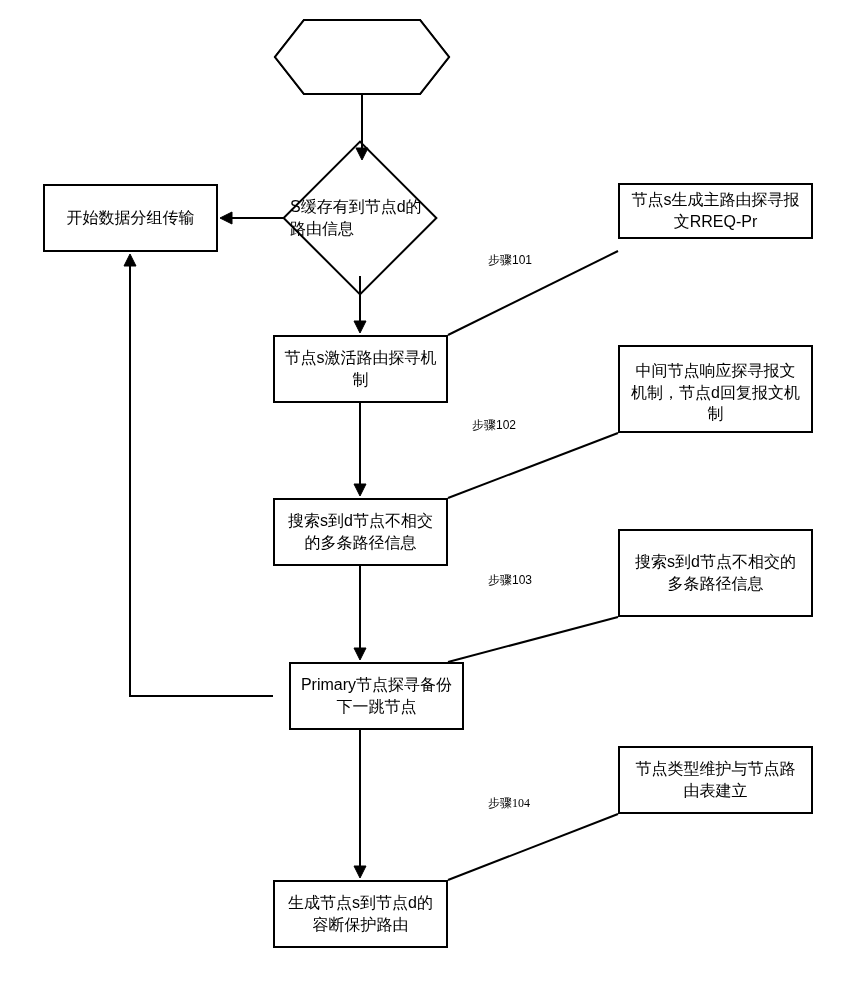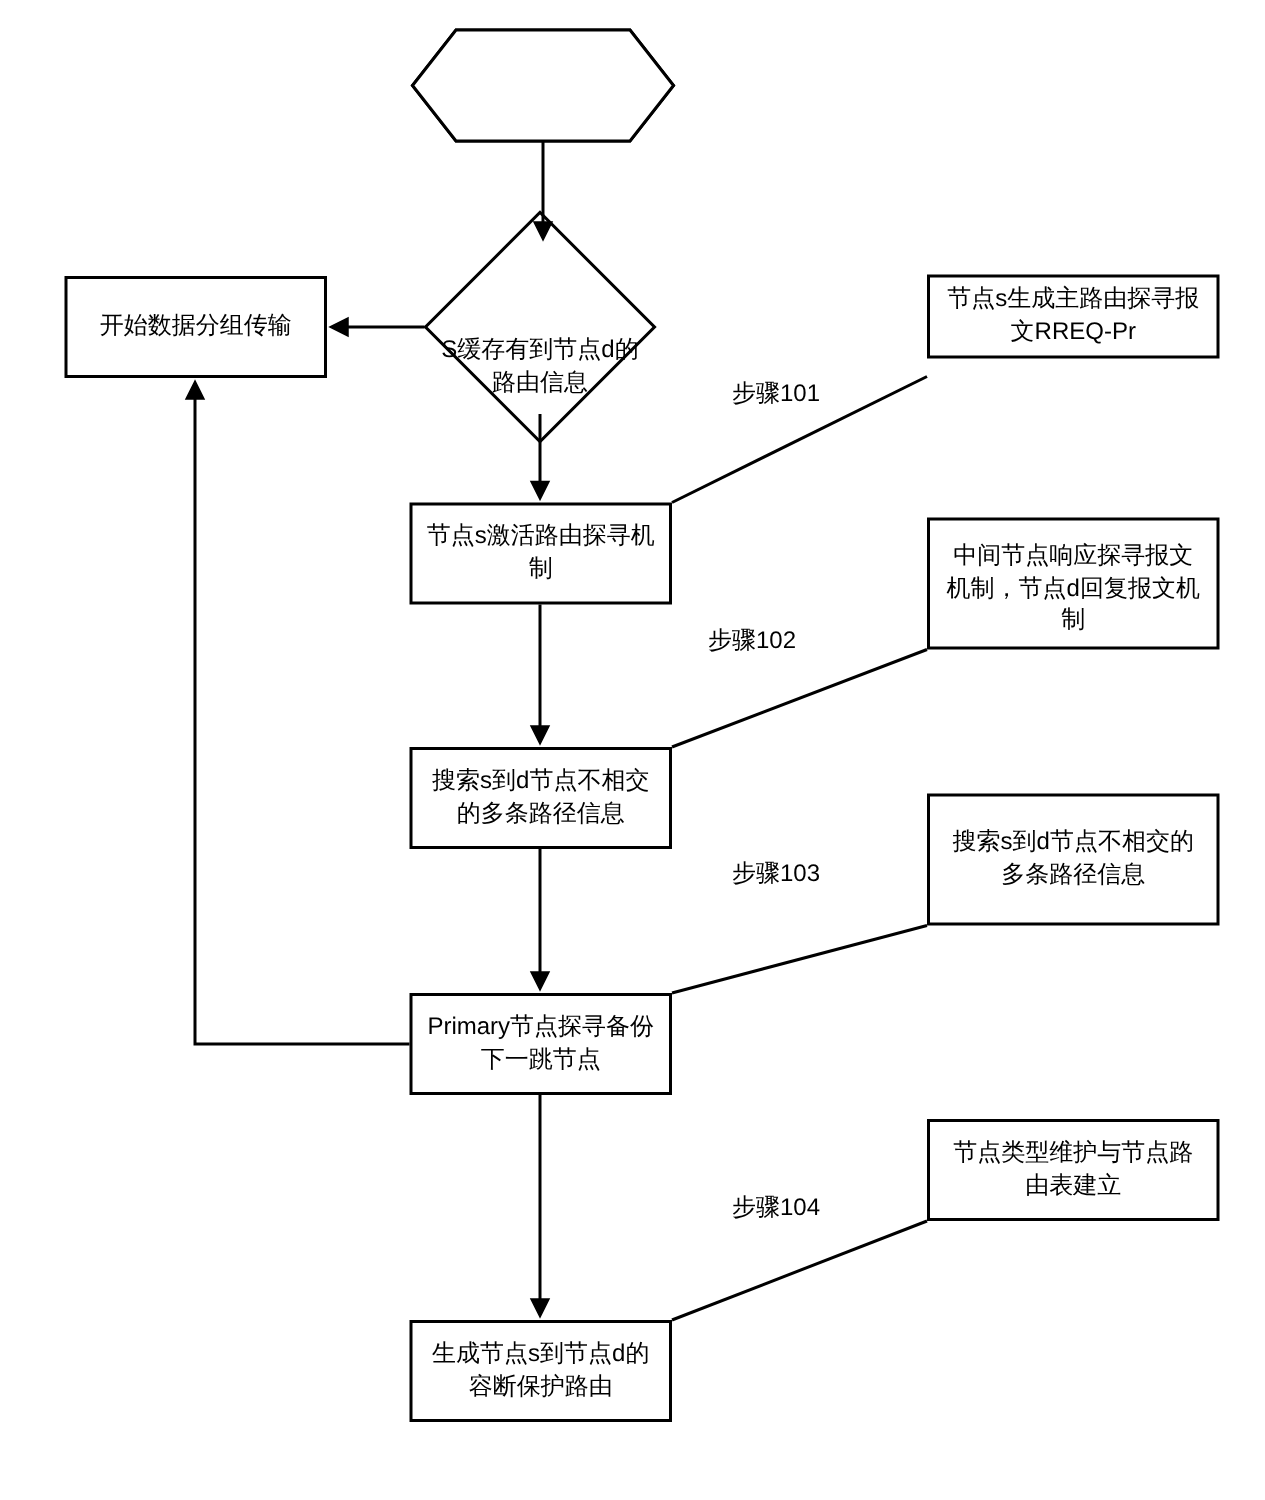--- a/index.html
+++ b/index.html
@@ -34,28 +34,27 @@
     pointer-events: none;
   }
   .diamond {
     position: absolute;
     border: 2px solid #000;
     background: #fff;
     transform: rotate(45deg);
   }
   .diamond-label {
     position: absolute;
-    text-align: center;
+    text-align: left;
     line-height: 1.35;
     pointer-events: none;
-    margin-top: 27px;
   }
   .step-label {
     position: absolute;
-    font-size: 16px;
+    font-size: 12px;
     white-space: nowrap;
   }
   svg.conn {
     position: absolute;
     top: 0; left: 0;
     width: 843px; height: 1000px;
     pointer-events: none;
   }
   svg.conn line, svg.conn polyline {
     stroke: #000;
@@ -82,21 +81,21 @@
   </div>
 
   <div class="box" style="left:273px; top:335px; width:175px; height:68px;">
     <span>节点s激活路由探寻机制</span>
   </div>
 
   <div class="box" style="left:273px; top:498px; width:175px; height:68px;justify-content:flex-end;">
     <span>搜索s到d节点不相交的多条路径信息</span>
   </div>
 
-  <div class="box" style="left:273px; top:662px; width:175px; height:68px;">
+  <div class="box" style="left:289px; top:662px; width:175px; height:68px;">
     <span>Primary节点探寻备份下一跳节点</span>
   </div>
 
   <div class="box" style="left:273px; top:880px; width:175px; height:68px;">
     <span>生成节点s到节点d的容断保护路由</span>
   </div>
 
   <div class="box" style="left:618px; top:183px; width:195px; height:56px;">
     <span>节点s生成主路由探寻报文RREQ-Pr</span>
   </div>
@@ -109,21 +108,21 @@
     <span>搜索s到d节点不相交的多条路径信息</span>
   </div>
 
   <div class="box" style="left:618px; top:746px; width:195px; height:68px;justify-content:flex-end;">
     <span>节点类型维护与节点路由表建立</span>
   </div>
 
   <div class="step-label" style="left:488px; top:252px;">步骤101</div>
   <div class="step-label" style="left:472px; top:417px;">步骤102</div>
   <div class="step-label" style="left:488px; top:572px;">步骤103</div>
-  <div class="step-label" style="left:488px; top:795px;">步骤104</div>
+  <div class="step-label" style="left:488px; top:795px;font-family:Liberation Serif, serif;">步骤104</div>
 
   <svg class="conn">
 
     <polygon points="362,20 420,20 449,57 420,94 304,94 275,57 304,20" fill="#fff" stroke="#000" stroke-width="2"></polygon>
 
     <polygon points="304,20 420,20 449,57 420,94 304,94 275,57" fill="#fff" stroke="#000" stroke-width="2"></polygon>
 
     <line x1="362" y1="94" x2="362" y2="150"></line>
     <polygon class="arrow" points="362,160 356,148 368,148"></polygon>
 

